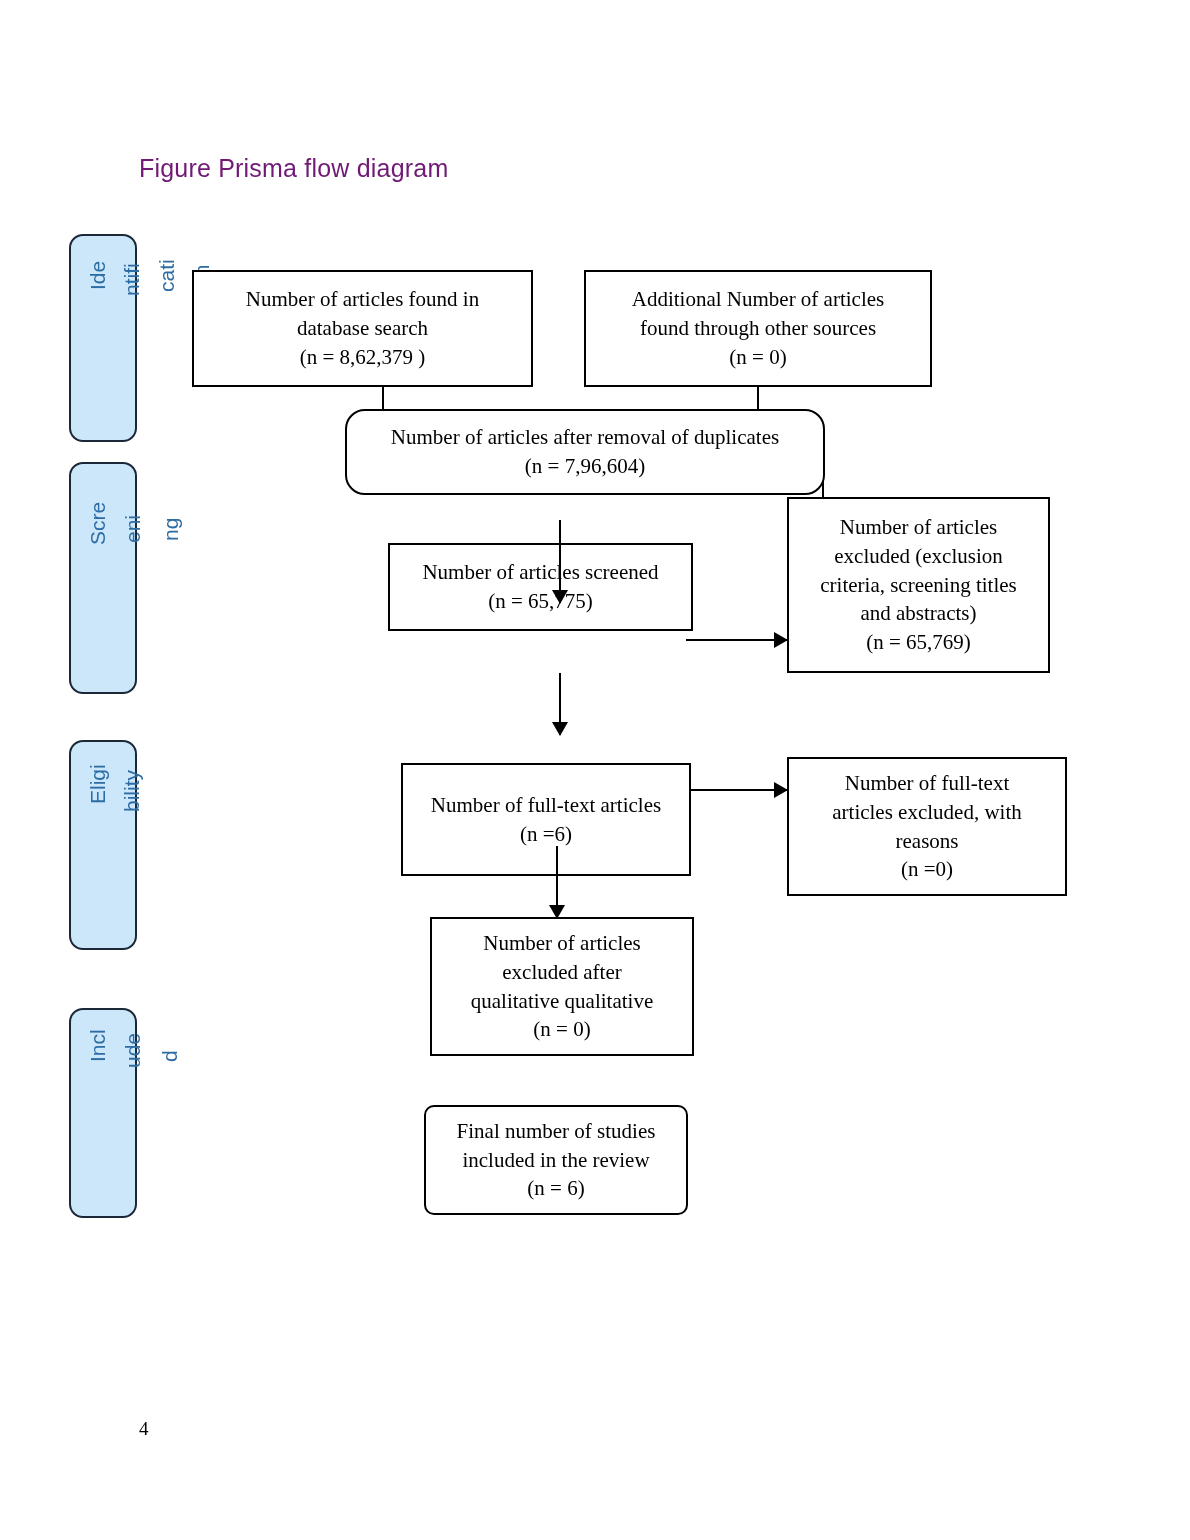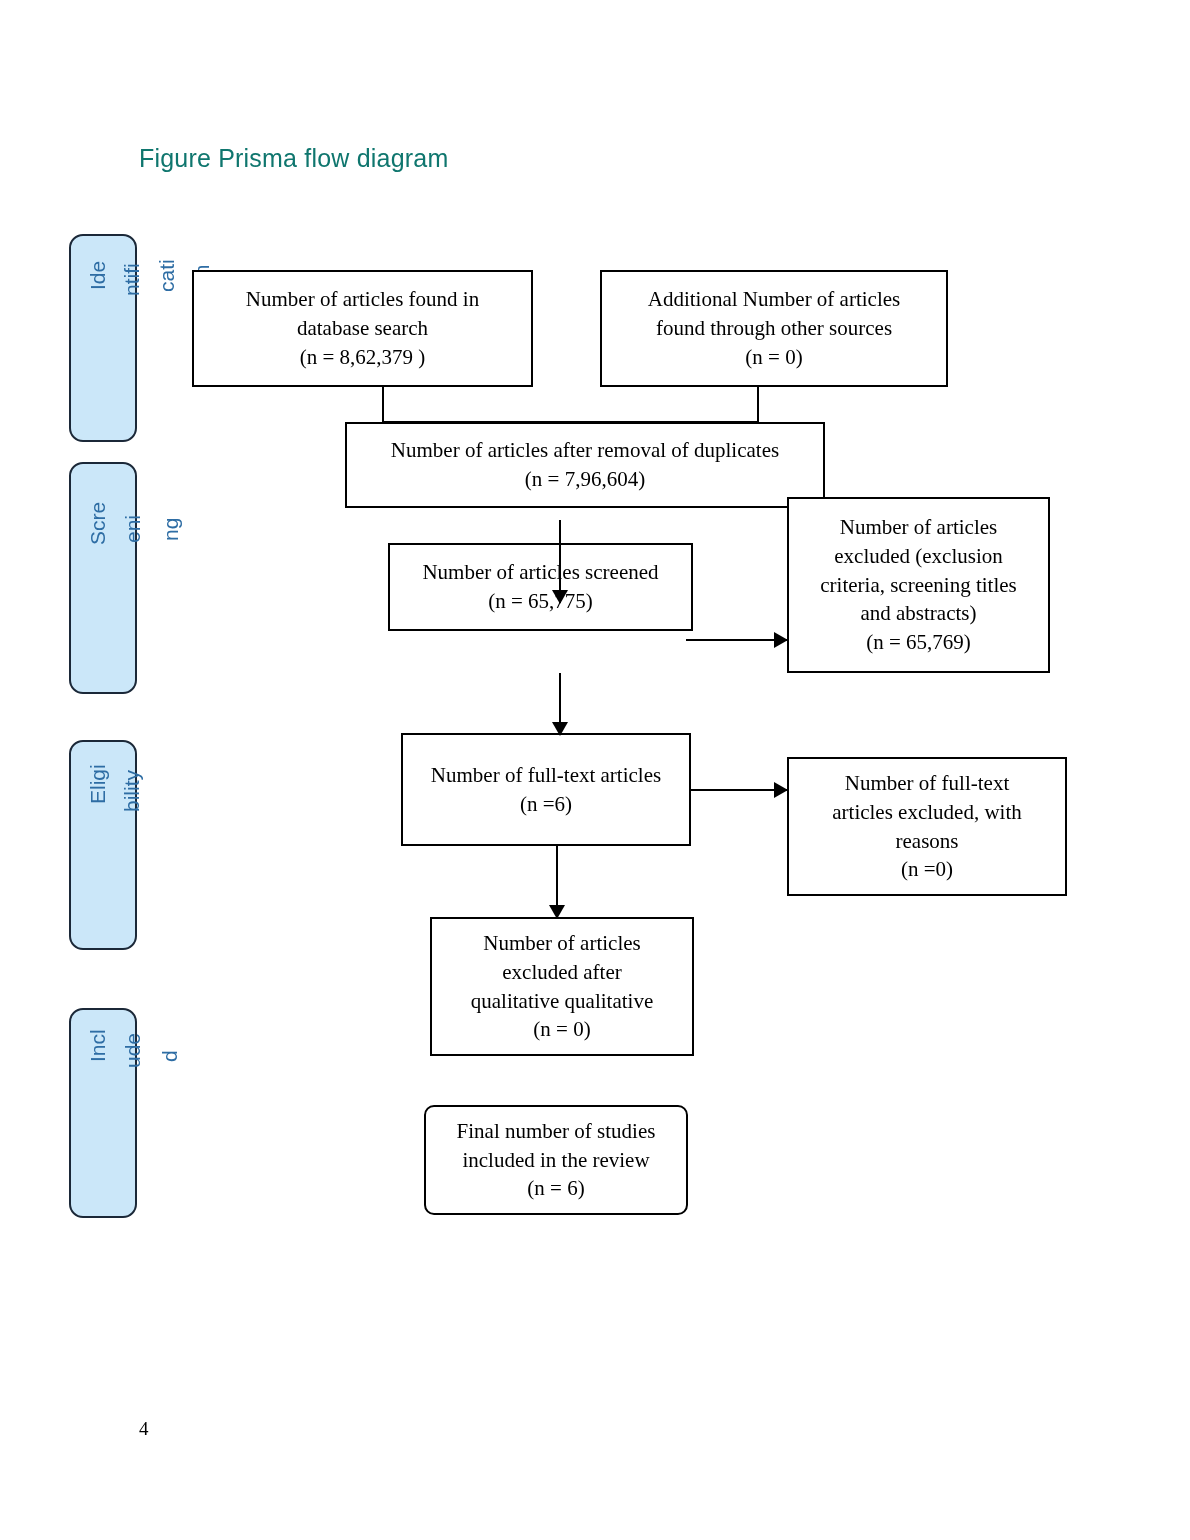--- a/index.html
+++ b/index.html
@@ -15,24 +15,24 @@
     width: 1190px;
     height: 1540px;
     background: #ffffff;
     overflow: hidden;
   }
 
   
   .doc-title {
     position: absolute;
     left: 139px;
-    top: 144px;
+    top: 154px;
     font-family: "Liberation Sans", sans-serif;
     font-size: 25px;
-    color: #0f766e;
+    color: #701a75;
     letter-spacing: 0.2px;
     white-space: nowrap;
   }
 
   
   .stage {
     position: absolute;
     background: #cbe7f9;
     border: 2px solid #1b2838;
     border-radius: 14px;
@@ -160,29 +160,29 @@
   <div class="vline" style="left:822px; top:455px; height:44px;"></div>
 
   <div class="fbox" style="left:192px; top:270px; width:341px; height:117px;">
     <div class="txt">
       <div>Number of articles found in</div>
       <div>database search</div>
       <div>(n = 8,62,379 )</div>
     </div>
   </div>
 
-  <div class="fbox" style="left:584px; top:270px; width:348px; height:117px;margin-left:16px;">
+  <div class="fbox" style="left:584px; top:270px; width:348px; height:117px;">
     <div class="txt">
       <div>Additional Number of articles</div>
       <div>found through other sources</div>
       <div>(n = 0)</div>
     </div>
   </div>
 
-  <div class="fbox" style="left:345px; top:422px; width:480px; height:86px;">
+  <div class="fbox" style="left:345px; top:409px; width:480px; height:86px;border-radius:20px;">
     <div class="txt">
       <div>Number of articles after removal of duplicates</div>
       <div>(n = 7,96,604)</div>
     </div>
   </div>
 
   <div class="fbox" style="left:388px; top:543px; width:305px; height:88px;">
     <div class="txt">
       <div>Number of articles screened</div>
       <div>(n = 65,775)</div>
@@ -192,21 +192,21 @@
   <div class="fbox" style="left:787px; top:497px; width:263px; height:176px;">
     <div class="txt">
       <div>Number of articles</div>
       <div>excluded (exclusion</div>
       <div>criteria, screening titles</div>
       <div>and abstracts)</div>
       <div>(n = 65,769)</div>
     </div>
   </div>
 
-  <div class="fbox" style="left:401px; top:733px; width:290px; height:113px;">
+  <div class="fbox" style="left:401px; top:763px; width:290px; height:113px;">
     <div class="txt">
       <div>Number of full-text articles</div>
       <div>(n =6)</div>
     </div>
   </div>
 
   <div class="fbox" style="left:787px; top:757px; width:280px; height:139px;">
     <div class="txt">
       <div>Number of full-text</div>
       <div>articles excluded, with</div>

